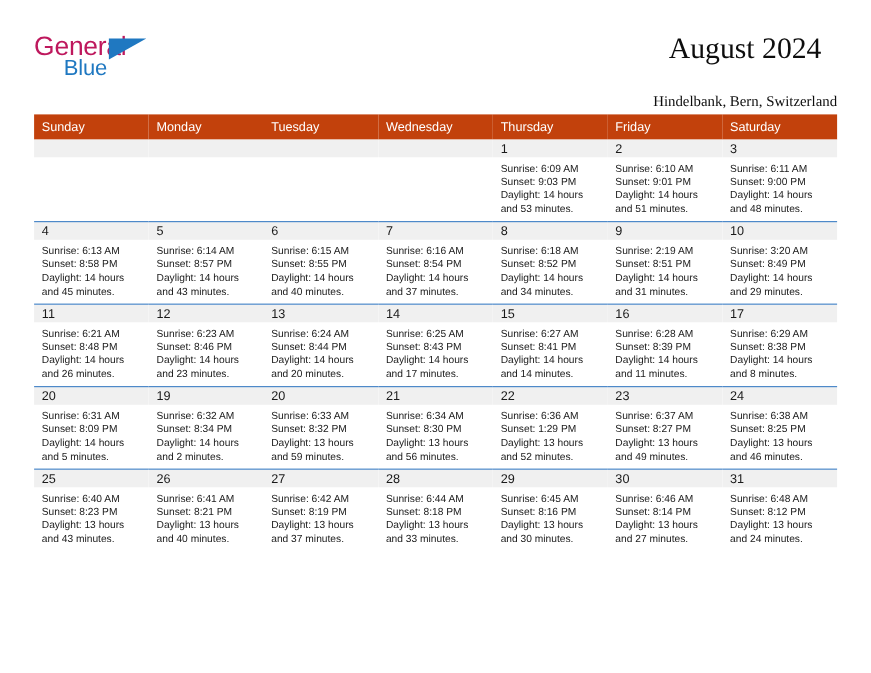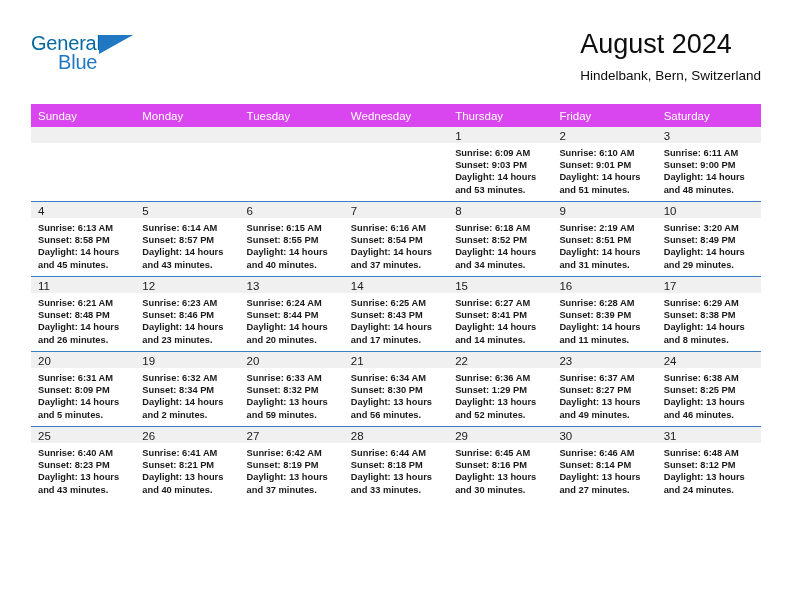--- a/index.html
+++ b/index.html
@@ -33,23 +33,23 @@
     position: absolute;
     left: 0;
     top: 4px;
     width: 120px;
     height: 46px;
   }
   .brand-general {
     position: absolute;
     left: 0;
     top: 0;
-    font-size: 20px;
+    font-size: 24px;
     letter-spacing: -0.2px;
-    color: #0369a1;
+    color: #be185d;
     line-height: 22px;
   }
   .brand-blue {
     position: absolute;
     left: 27px;
     top: 19px;
     font-size: 20px;
     letter-spacing: -0.2px;
     color: #1f78c1;
     line-height: 22px;
@@ -61,48 +61,49 @@
     width: 0;
     height: 0;
     border-left: 34px solid #1f78c1;
     border-bottom: 19px solid transparent;
   }
 
   .title-block {
     position: absolute;
     right: 0;
     top: 0;
-    text-align: left;
+    text-align: center;
+    font-family: Liberation Serif, serif;
   }
   .cal-title {
     font-size: 27px;
     font-weight: normal;
     color: #0d0d0d;
     line-height: 32px;
     white-space: nowrap;
   }
   .cal-subtitle {
-    margin-top: 8px;
+    margin-top: 24px;
     font-size: 13.5px;
     color: #0d0d0d;
     line-height: 16px;
     white-space: nowrap;
   }
 
   
   .calendar {
     position: absolute;
     left: 31px;
     top: 104px;
     width: 730px;
     border-collapse: collapse;
     table-layout: fixed;
   }
   .calendar th {
-    background: #d946ef;
+    background: #c2410c;
     color: #ffffff;
     font-size: 11.5px;
     font-weight: normal;
     text-align: left;
     padding: 5px 0 5px 7px;
     height: 13px;
     border: none;
     margin-left: 28px;
   }
   .calendar td {
@@ -124,21 +125,20 @@
     box-sizing: border-box;
     font-size: 11.5px;
     color: #1a1a1a;
     line-height: 14px;
   }
   .cell-body {
     padding: 4px 5px 0 7px;
     font-size: 9.3px;
     line-height: 12.2px;
     color: #1a1a1a;
-    font-weight: bold;
   }
   .cell-body div {
     white-space: nowrap;
   }
   td.empty .daynum-band {
     background: #f0f0f0;
   }
 </style>
 </head>
 <body>

